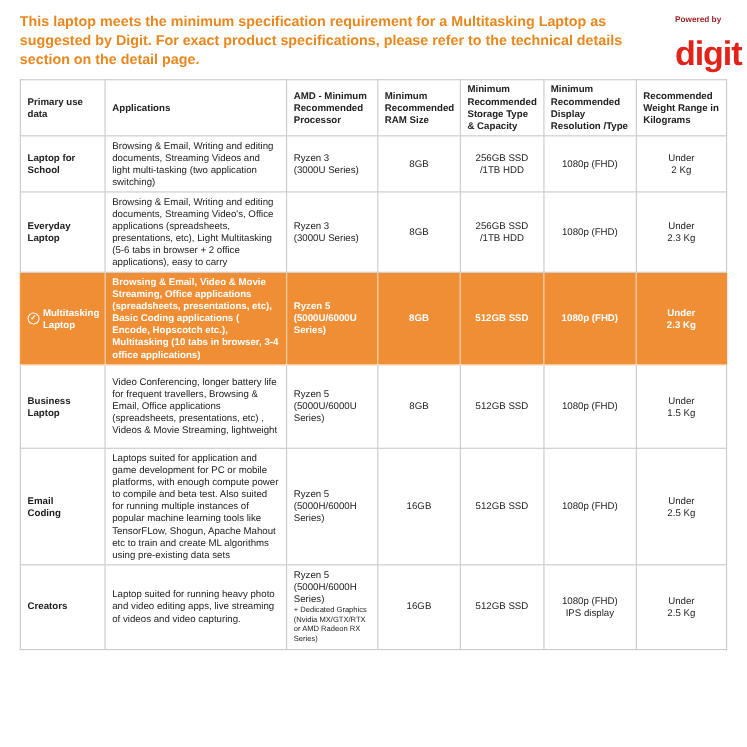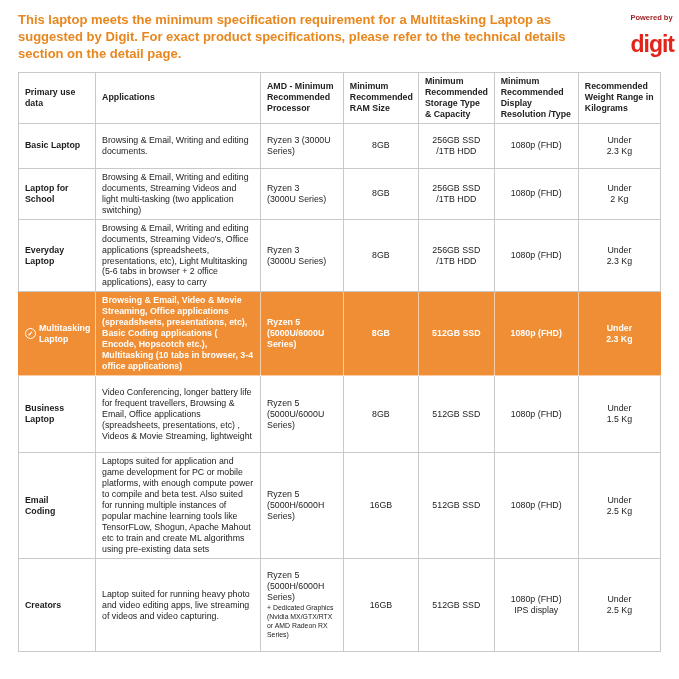--- a/index.html
+++ b/index.html
@@ -13,21 +13,21 @@
   *{box-sizing:border-box;margin:0;padding:0;}
   html,body{width:679px;height:679px;background:#fff;overflow:hidden;}
   body{font-family:"Liberation Sans",sans-serif;color:var(--ink);}
   .page{width:679px;height:482px;padding:12px 1px 0 18px;}
 
   
   .banner{display:flex;justify-content:space-between;align-items:flex-start;}
   .banner-text{width:572px;font-size:13px;font-weight:700;line-height:1.3;color:var(--banner-orange);}
   .logo-block{margin-top:1px;margin-right:4px;text-align:left;}
   .powered-by{font-size:7.5px;font-weight:700;color:var(--powered-red);margin-bottom:1px;}
-  .logo-text{font-size:23px;font-weight:800;color:var(--logo-red);letter-spacing:-1px;line-height:0.95;margin-top:12px;}
+  .logo-text{font-size:31px;font-weight:800;color:var(--logo-red);letter-spacing:-1px;line-height:0.95;margin-top:12px;}
 
   
   table{margin-top:9px;width:643px;border-collapse:collapse;table-layout:fixed;}
   th,td{border:1px solid var(--border);padding:3px 6px;vertical-align:middle;font-size:8.8px;line-height:1.25;}
   th{text-align:left;font-weight:700;color:#222;}
   thead tr{height:46px;}
   tbody tr:nth-child(1){height:45px;}
   tbody tr:nth-child(2){height:45px;}
   tbody tr:nth-child(3){height:52px;}
   tbody tr:nth-child(4){height:76px;}
@@ -76,32 +76,20 @@
           <th>Primary use data</th>
           <th>Applications</th>
           <th>AMD - Minimum Recommended Processor</th>
           <th>Minimum Recommended RAM Size</th>
           <th>Minimum Recommended Storage Type &amp; Capacity</th>
           <th>Minimum Recommended Display Resolution /Type</th>
           <th>Recommended Weight Range in Kilograms</th>
         </tr>
     </thead>
     <tbody id="body-rows">
-        <tr>
-          <td class="c-left pre">Basic Laptop</td>
-          <td class="c-left pre">Browsing &amp; Email, Writing and editing documents.</td>
-          <td class="c-left pre">Ryzen 3 (3000U
-Series)</td>
-          <td class="c-center pre">8GB</td>
-          <td class="c-center pre">256GB SSD
-/1TB HDD</td>
-          <td class="c-center pre">1080p (FHD)</td>
-          <td class="c-center pre">Under
-2.3 Kg</td>
-        </tr>
         <tr>
           <td class="c-left pre">Laptop for
 School</td>
           <td class="c-left pre">Browsing &amp; Email, Writing and editing documents, Streaming Videos and light multi-tasking (two application switching)</td>
           <td class="c-left pre">Ryzen 3
 (3000U Series)</td>
           <td class="c-center pre">8GB</td>
           <td class="c-center pre">256GB SSD
 /1TB HDD</td>
           <td class="c-center pre">1080p (FHD)</td>

